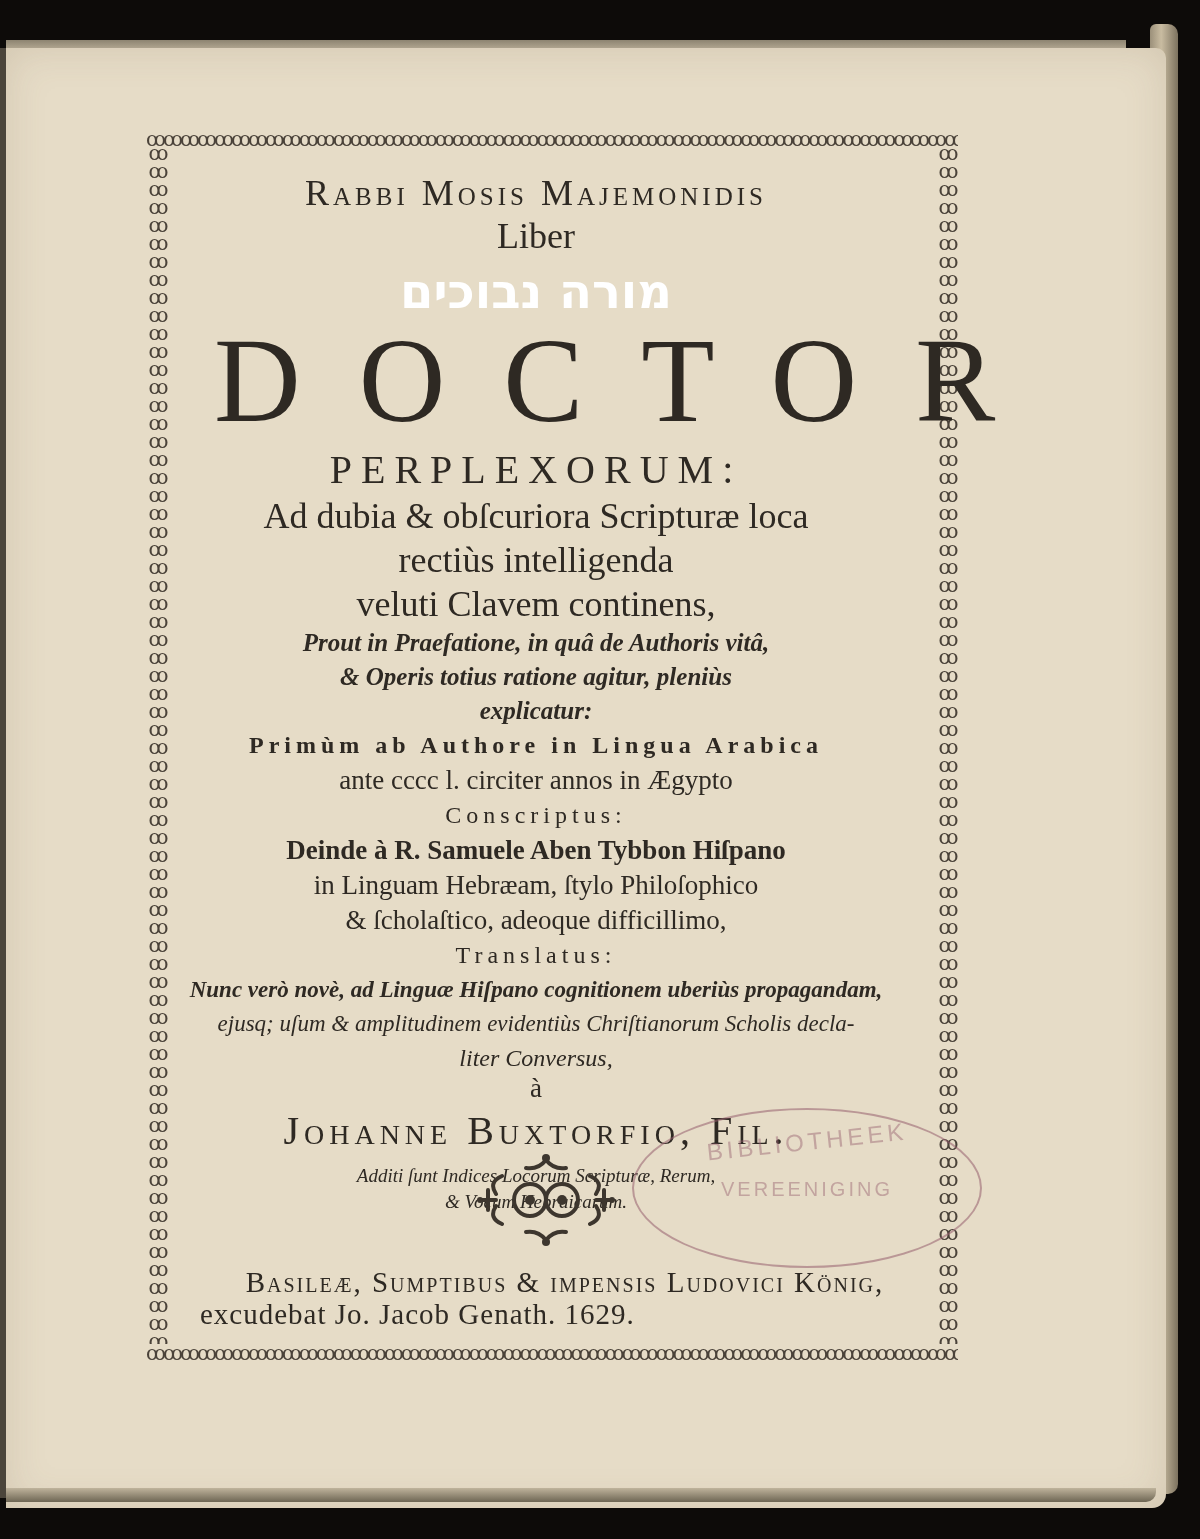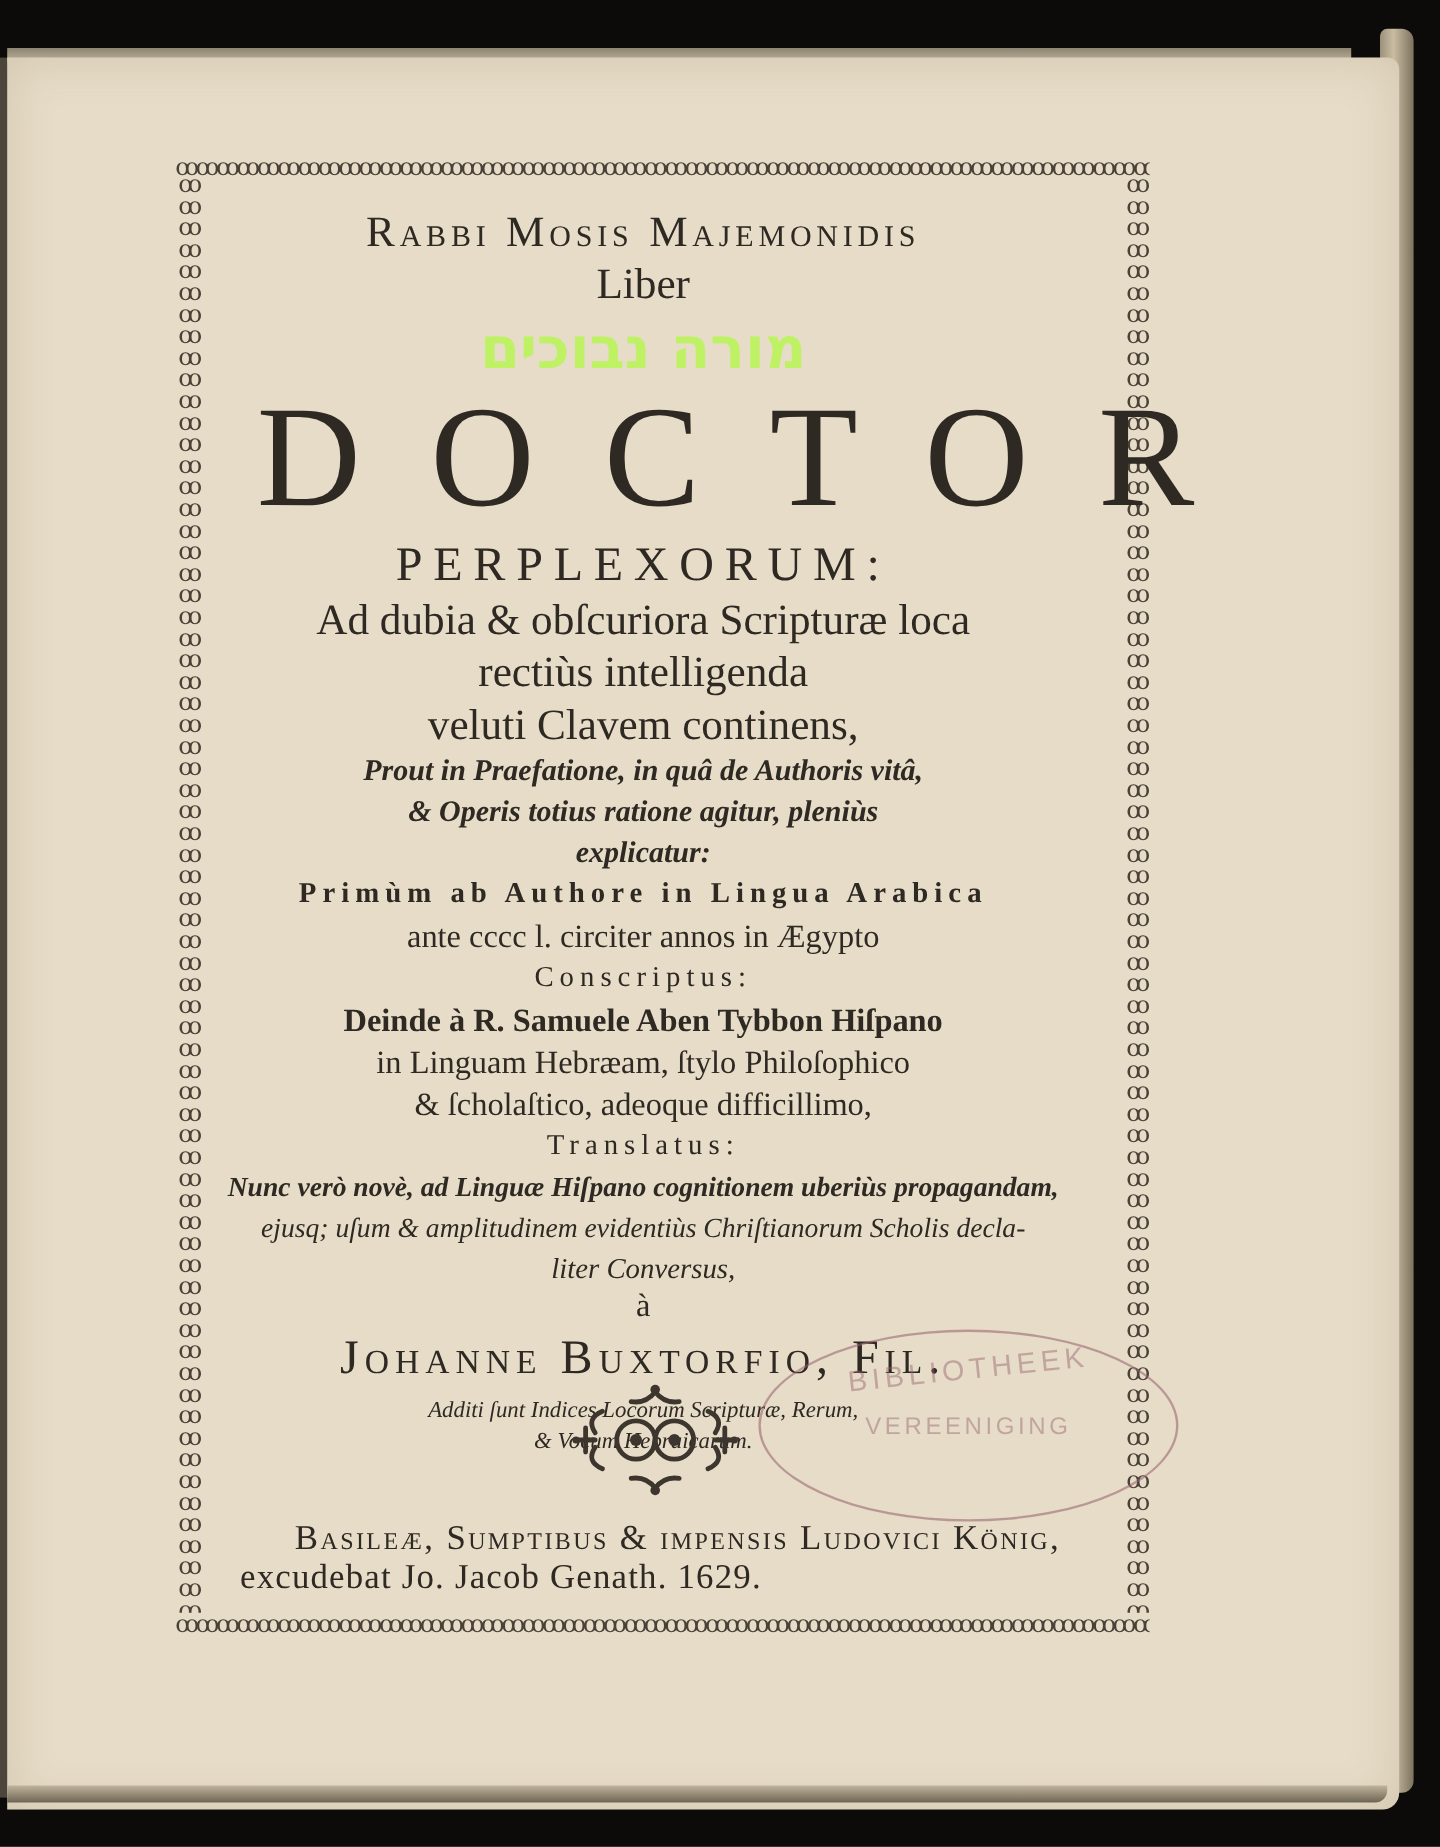--- a/index.html
+++ b/index.html
@@ -50,21 +50,21 @@
 
   .content {
     position: absolute; left: 156px; top: 160px; width: 760px;
     text-align: center;
   }
   .line { display: block; white-space: nowrap; }
   .sc { font-variant: small-caps; letter-spacing: 4px; }
   .it { font-style: italic; }
   .author { font-size: 36px; letter-spacing: 4px; margin-top: 12px; }
   .liber { font-size: 36px; margin-top: 2px; line-height: 40px; }
-  .hebrew { font-family: "DejaVu Sans", sans-serif; font-weight: bold; font-size: 48px; direction: rtl; margin-top: 6px; line-height: 58px; color: #bef264; }
+  .hebrew { font-family: "DejaVu Sans", sans-serif; font-weight: bold; font-size: 48px; direction: rtl; margin-top: 6px; line-height: 58px; color: #ffffff; }
   .doctor { font-size: 120px; letter-spacing: 58px; margin-left: 58px; line-height: 118px; margin-top: 2px; }
   .perplex { font-size: 40px; letter-spacing: 9px; line-height: 48px; margin-top: 6px; }
   .big { font-size: 36px; line-height: 44px; }
   .ital { font-size: 25px; line-height: 34px; font-style: italic; font-weight: bold; }
   .caps { font-size: 24px; line-height: 35px; letter-spacing: 5px; }
   .body { font-size: 27px; line-height: 35px; }
   .small-it { font-size: 19px; line-height: 26px; font-style: italic; }
   .johanne { font-size: 40px; letter-spacing: 5px; line-height: 52px; margin-top: 4px; }
   .fleuron {
     position: absolute; left: 472px; top: 1150px; width: 148px; height: 100px;

